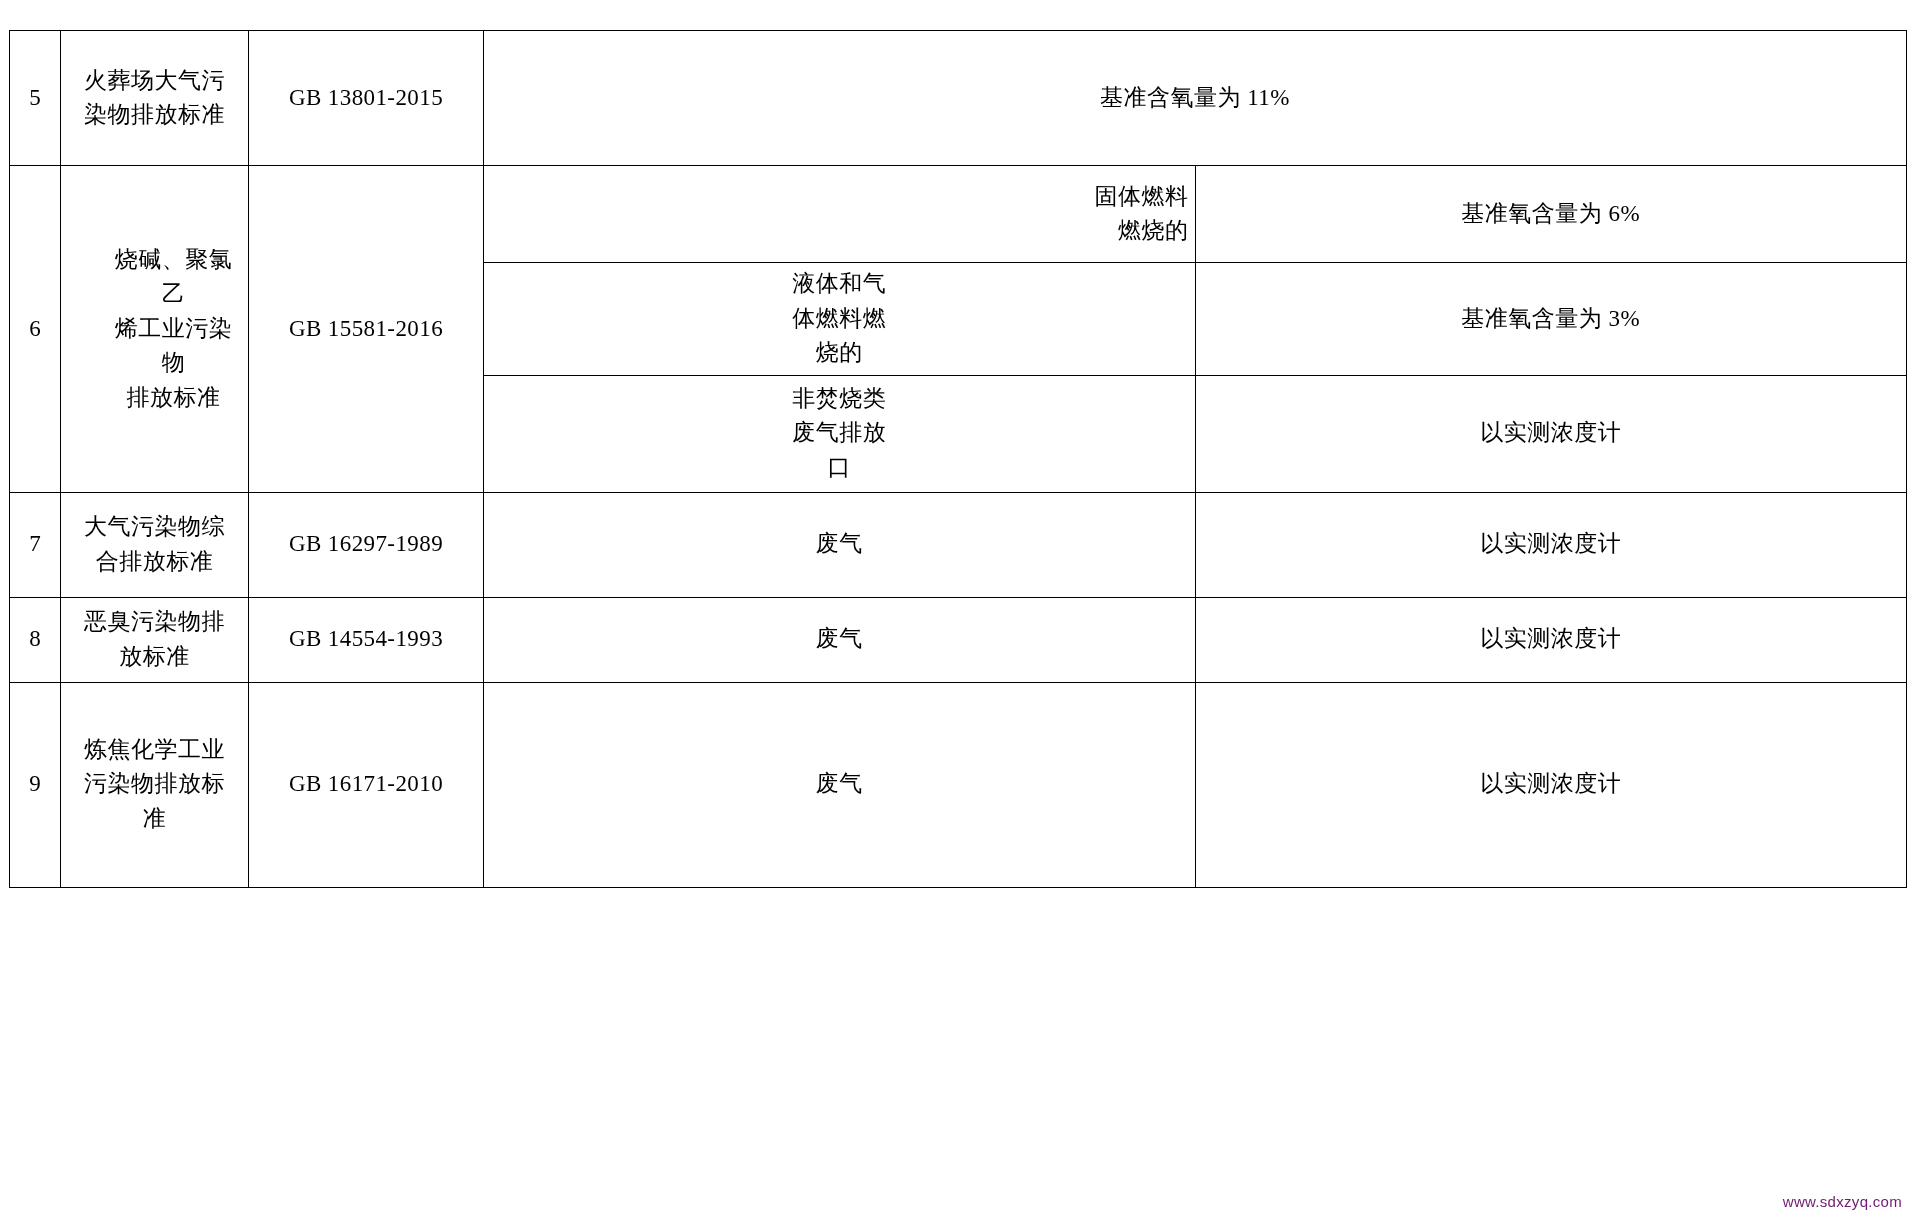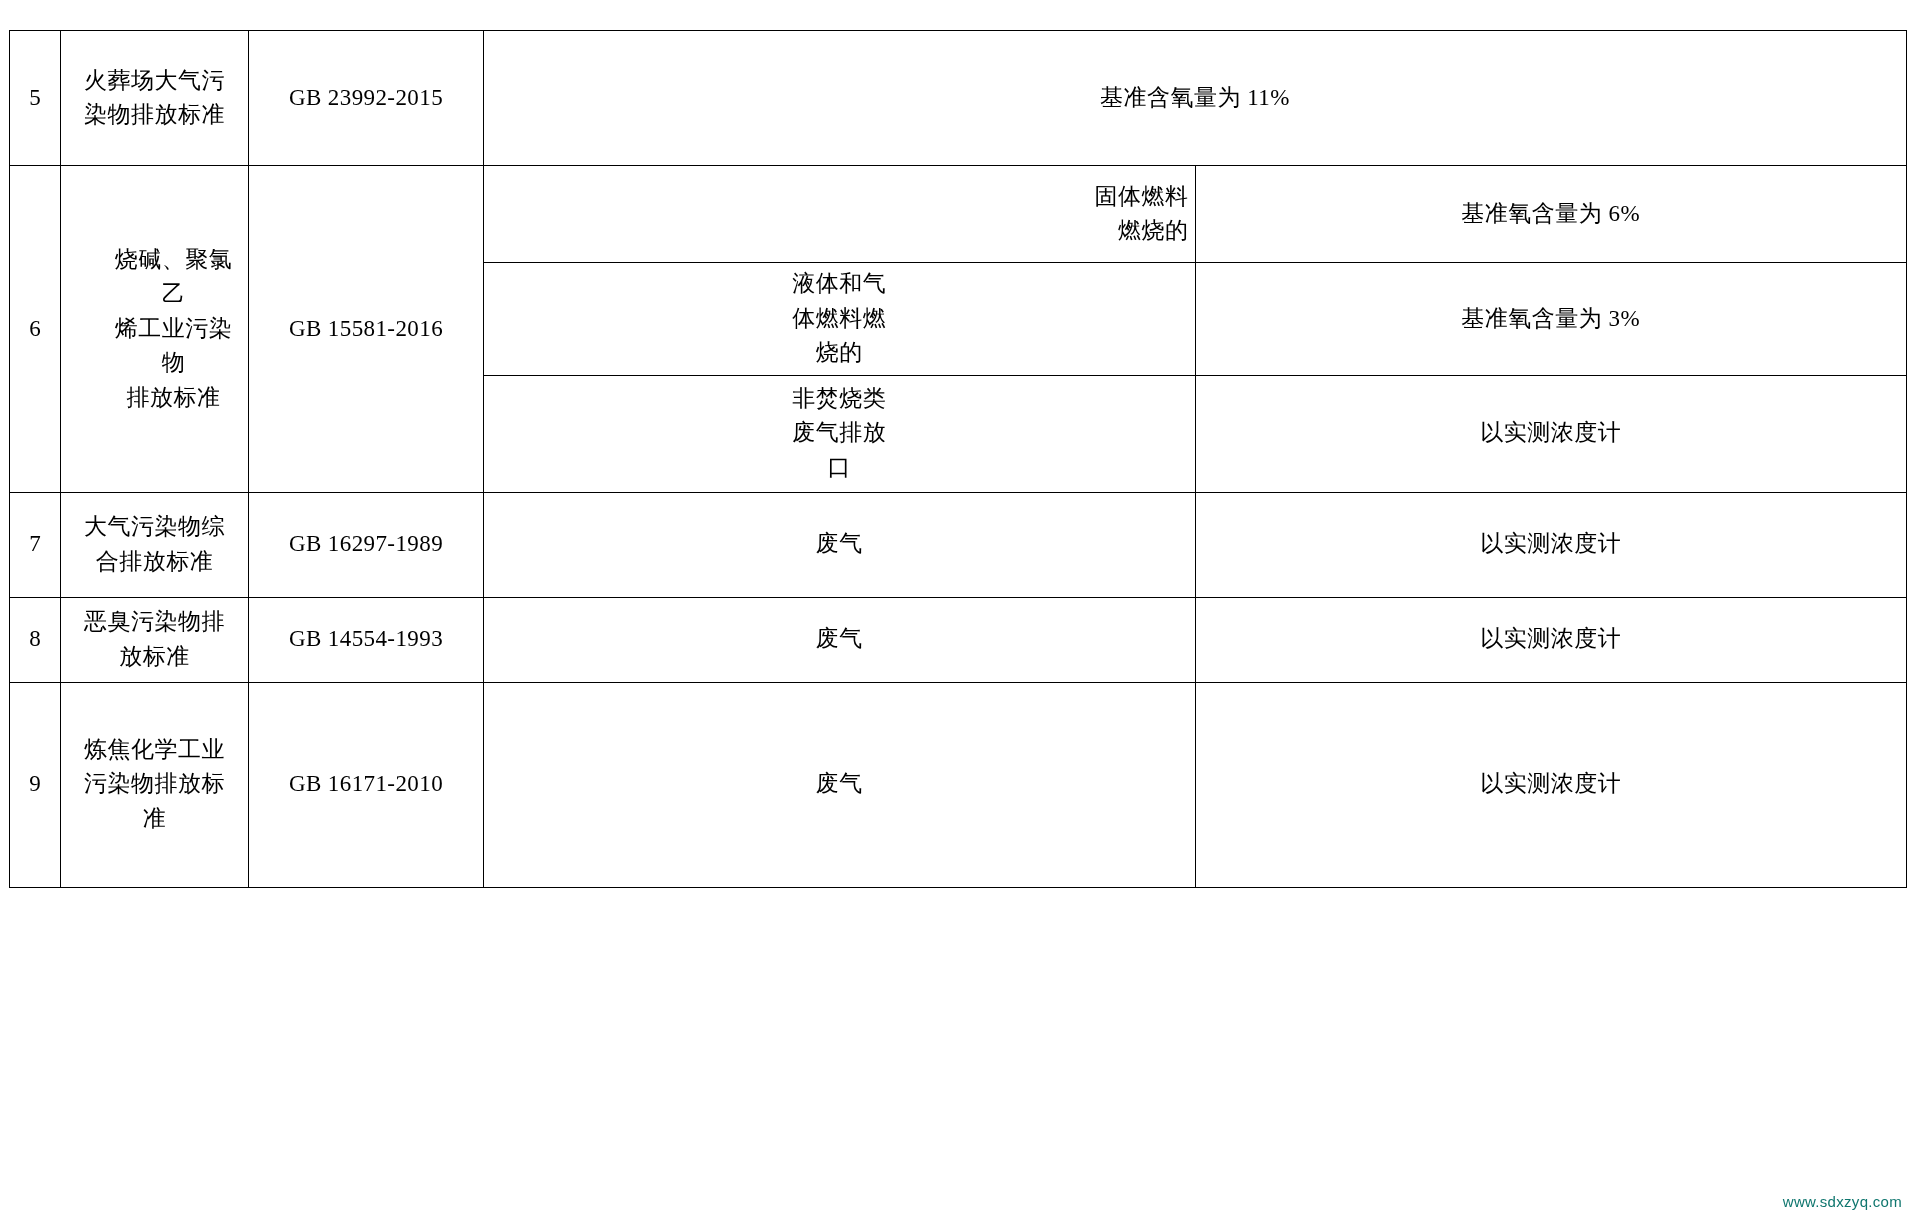--- a/index.html
+++ b/index.html
@@ -75,37 +75,37 @@
   .row-7 td { height: 96px; }
   .row-8 td { height: 76px; }
   .row-9 td { height: 196px; }
 
   .watermark {
     position: absolute;
     right: 18px;
     bottom: 13px;
     font-family: "Liberation Sans", sans-serif;
     font-size: 15px;
-    color: #0f766e;
+    color: #701a75;
     letter-spacing: 0.3px;
   }
 </style>
 </head>
 <body>
 
 <div class="page">
   <div class="table-wrap">
     <table class="std-table">
       <tbody>
 
         <tr class="row-tall-5">
           <td class="col-index cell-num">5</td>
           <td class="col-name cell-cn" style="white-space: pre-line;">火葬场大气污
 染物排放标准</td>
-          <td class="col-code cell-code">GB 23992-2015</td>
+          <td class="col-code cell-code">GB 13801-2015</td>
           <td class="cell-note" colspan="2">基准含氧量为 11%</td>
         </tr>
 
         <tr class="row-sub-a">
           <td class="col-index cell-num" rowspan="3">6</td>
           <td class="col-name cell-cn" rowspan="3" style="white-space: pre-line; padding-left: 44px;">烧碱、聚氯乙
 烯工业污染物
 排放标准</td>
           <td class="col-code cell-code" rowspan="3">GB 15581-2016</td>
           <td class="col-sub cell-cn" style="white-space: pre-line; text-align: right;">固体燃料

